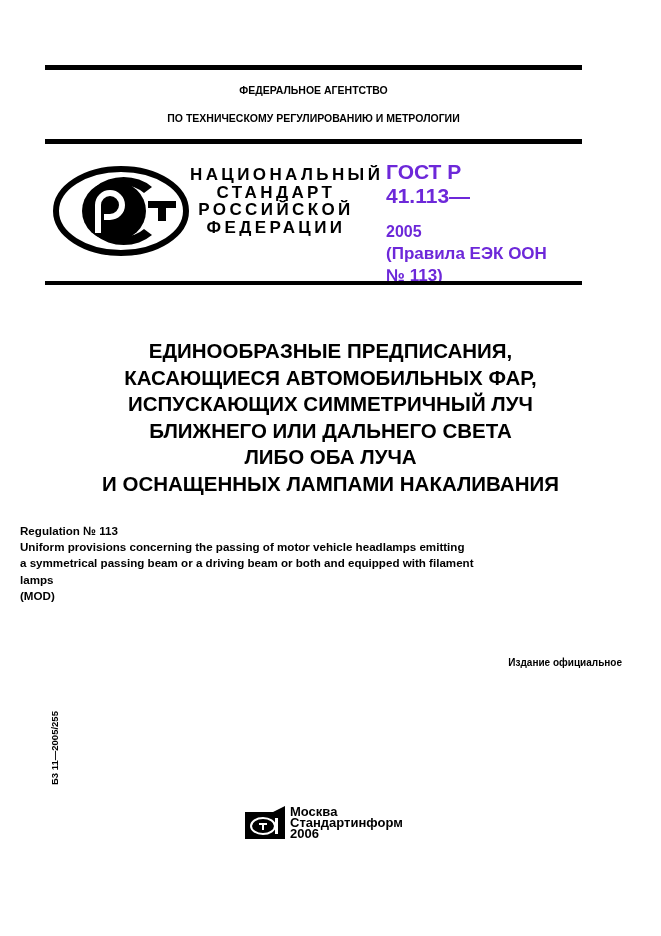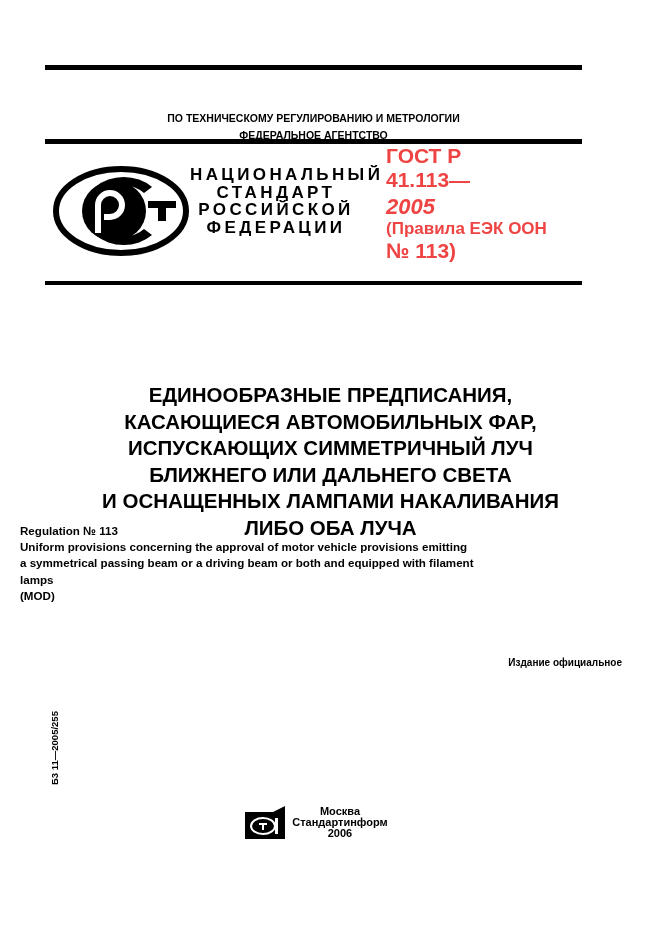--- a/index.html
+++ b/index.html
@@ -5,54 +5,54 @@
     html, body { margin: 0; padding: 0; background: #ffffff; }
     body { width: 661px; height: 936px; position: relative; overflow: hidden;
            font-family: "Liberation Sans", sans-serif; color: #000; }
     .rule { position: absolute; left: 45px; width: 537px; background: #000; }
     .rule-top { top: 65px; height: 5px; }
     .rule-mid { top: 139px; height: 5px; }
     .rule-bot { top: 281px; height: 4px; }
 
     .agency { position: absolute; left: 45px; width: 537px; text-align: center;
               font-weight: bold; font-size: 10.5px; }
-    .agency-1 { top: 84px; margin-top: 45px; }
+    .agency-1 { top: 84px; }
     .agency-2 { top: 112px; }
 
     .logo { position: absolute; left: 52px; top: 165px; width: 138px; height: 92px; }
 
     .national { position: absolute; left: 190px; top: 166px; width: 172px;
                 text-align: center; font-weight: bold; font-size: 17px;
                 letter-spacing: 3.4px; line-height: 17.5px; }
     .national div { white-space: nowrap; }
 
-    .gost { position: absolute; left: 386px; top: 144px; font-weight: bold; color: #ef4444; }
+    .gost { position: absolute; left: 386px; top: 160px; font-weight: bold; color: #6d28d9; }
     .gost .g1 { font-size: 21px; line-height: 24px; }
     .gost .g2 { font-size: 21px; line-height: 24px; }
-    .gost .g3 { font-size: 22px; line-height: 22px; margin-top: 4px; font-style: italic; }
+    .gost .g3 { font-size: 16px; line-height: 22px; margin-top: 13px; }
     .gost .g4 { font-size: 17px; line-height: 22px; }
-    .gost .g5 { font-size: 21px; line-height: 22px; }
+    .gost .g5 { font-size: 17px; line-height: 22px; }
 
     .title { position: absolute; left: 40px; width: 581px; top: 338px;
-             text-align: center; font-weight: bold; font-size: 20.5px; line-height: 26.5px; margin-top: 44px; }
+             text-align: center; font-weight: bold; font-size: 20.5px; line-height: 26.5px; }
     .title div { white-space: nowrap; }
 
     .regulation { position: absolute; left: 20px; width: 621px; top: 523px;
                   text-align: left; font-weight: bold; font-size: 11.6px; line-height: 16.2px; }
     .regulation div { white-space: nowrap; }
 
     .official { position: absolute; left: 45px; width: 577px; top: 657px;
                 text-align: right; font-weight: bold; font-size: 10px; }
 
     .side-code { position: absolute; left: 49px; top: 785px; transform-origin: 0 0;
                  transform: rotate(-90deg); font-weight: bold; font-size: 9.5px; white-space: nowrap; }
 
     .publisher-logo { position: absolute; left: 245px; top: 806px; width: 40px; height: 33px; }
-    .publisher { position: absolute; left: 290px; top: 806px; width: 100px; text-align: center;
-                 font-weight: bold; font-size: 11px; line-height: 11px; }
+    .publisher { position: absolute; left: 290px; top: 806px; width: 100px; 
+                 font-weight: bold; font-size: 13px; line-height: 11px; }
   </style>
 </head>
 <body>
 
 <div class="rule rule-top"></div>
 
 <div class="agency agency-1">ФЕДЕРАЛЬНОЕ АГЕНТСТВО</div>
 <div class="agency agency-2">ПО ТЕХНИЧЕСКОМУ РЕГУЛИРОВАНИЮ И МЕТРОЛОГИИ</div>
 
 <div class="rule rule-mid"></div>
@@ -84,27 +84,27 @@
   <div class="g5">№ 113)</div>
 </div>
 
 <div class="rule rule-bot"></div>
 
 <div class="title">
   <div>ЕДИНООБРАЗНЫЕ ПРЕДПИСАНИЯ,</div>
   <div>КАСАЮЩИЕСЯ АВТОМОБИЛЬНЫХ ФАР,</div>
   <div>ИСПУСКАЮЩИХ СИММЕТРИЧНЫЙ ЛУЧ</div>
   <div>БЛИЖНЕГО ИЛИ ДАЛЬНЕГО СВЕТА</div>
+  <div>ЛИБО ОБА ЛУЧА</div>
   <div>И ОСНАЩЕННЫХ ЛАМПАМИ НАКАЛИВАНИЯ</div>
-  <div>ЛИБО ОБА ЛУЧА</div>
 </div>
 
 <div class="regulation">
   <div>Regulation № 113</div>
-  <div>Uniform provisions concerning the approval of motor vehicle provisions emitting</div>
+  <div>Uniform provisions concerning the passing of motor vehicle headlamps emitting</div>
   <div>a symmetrical passing beam or a driving beam or both and equipped with filament</div>
   <div>lamps</div>
   <div>(MOD)</div>
 </div>
 
 <div class="official">Издание официальное</div>
 
 <div class="side-code">Б3 11—2005/255</div>
 
 <svg class="publisher-logo" viewBox="0 0 40 33">

